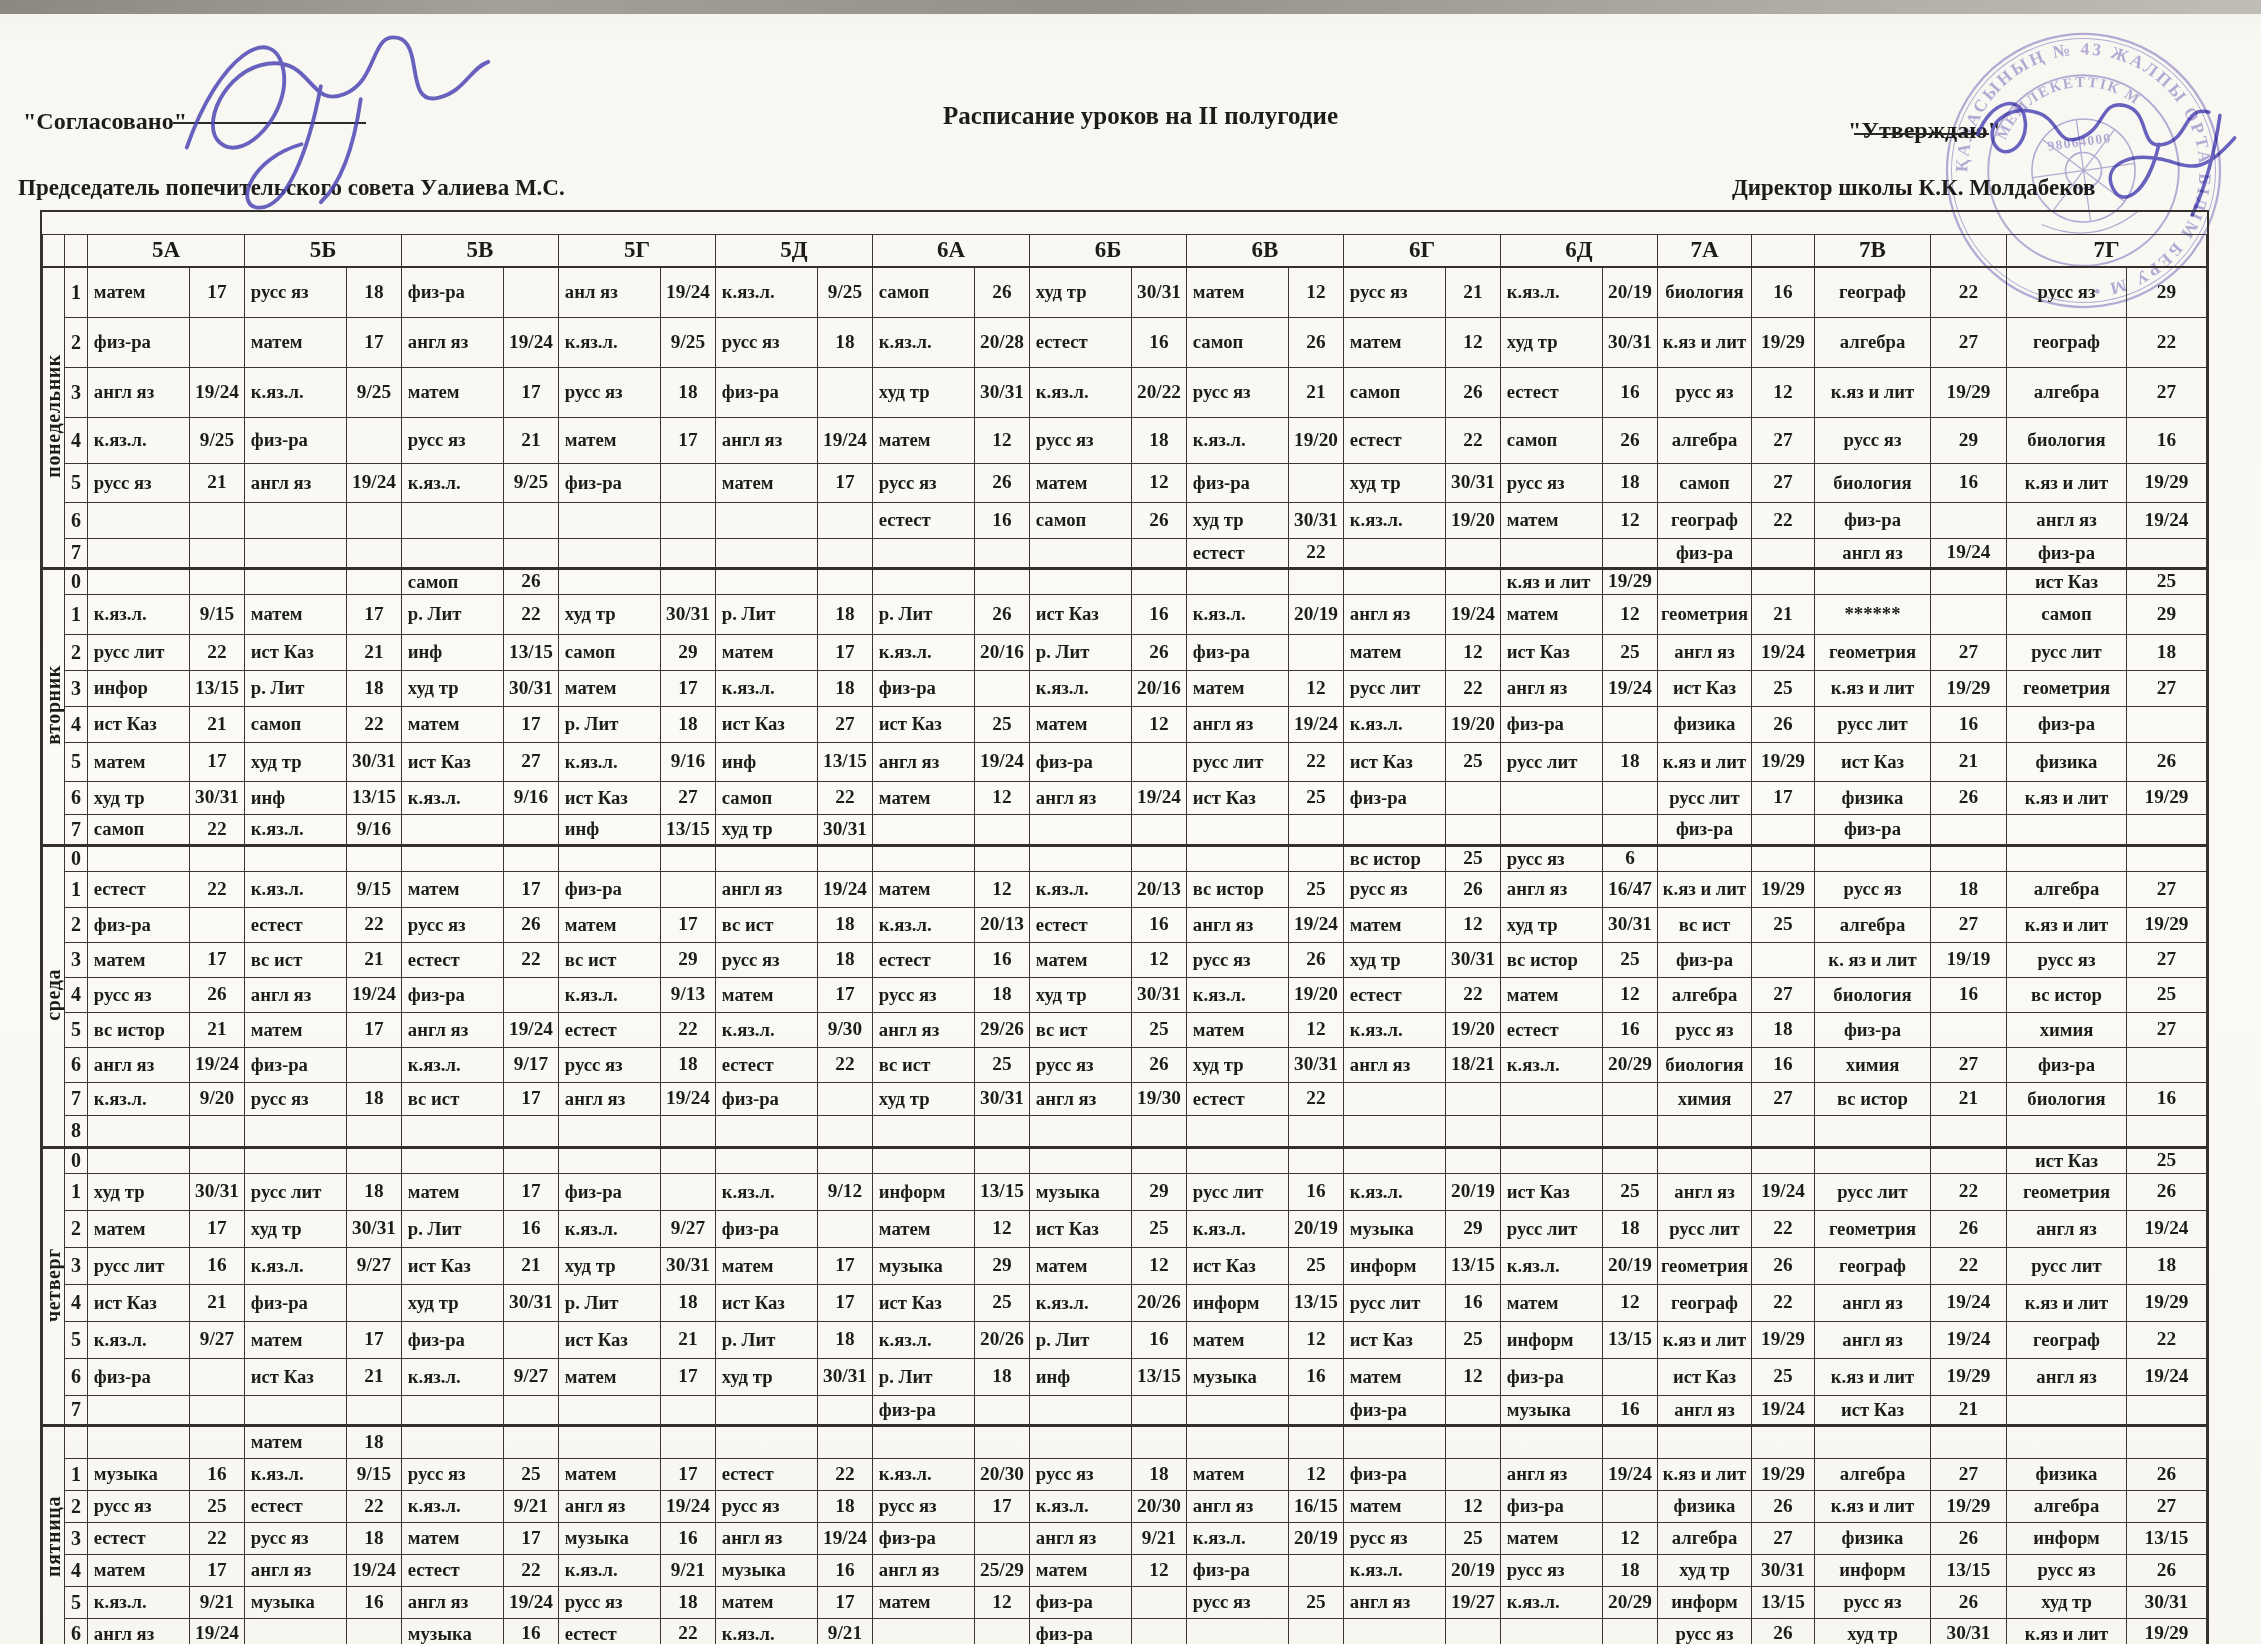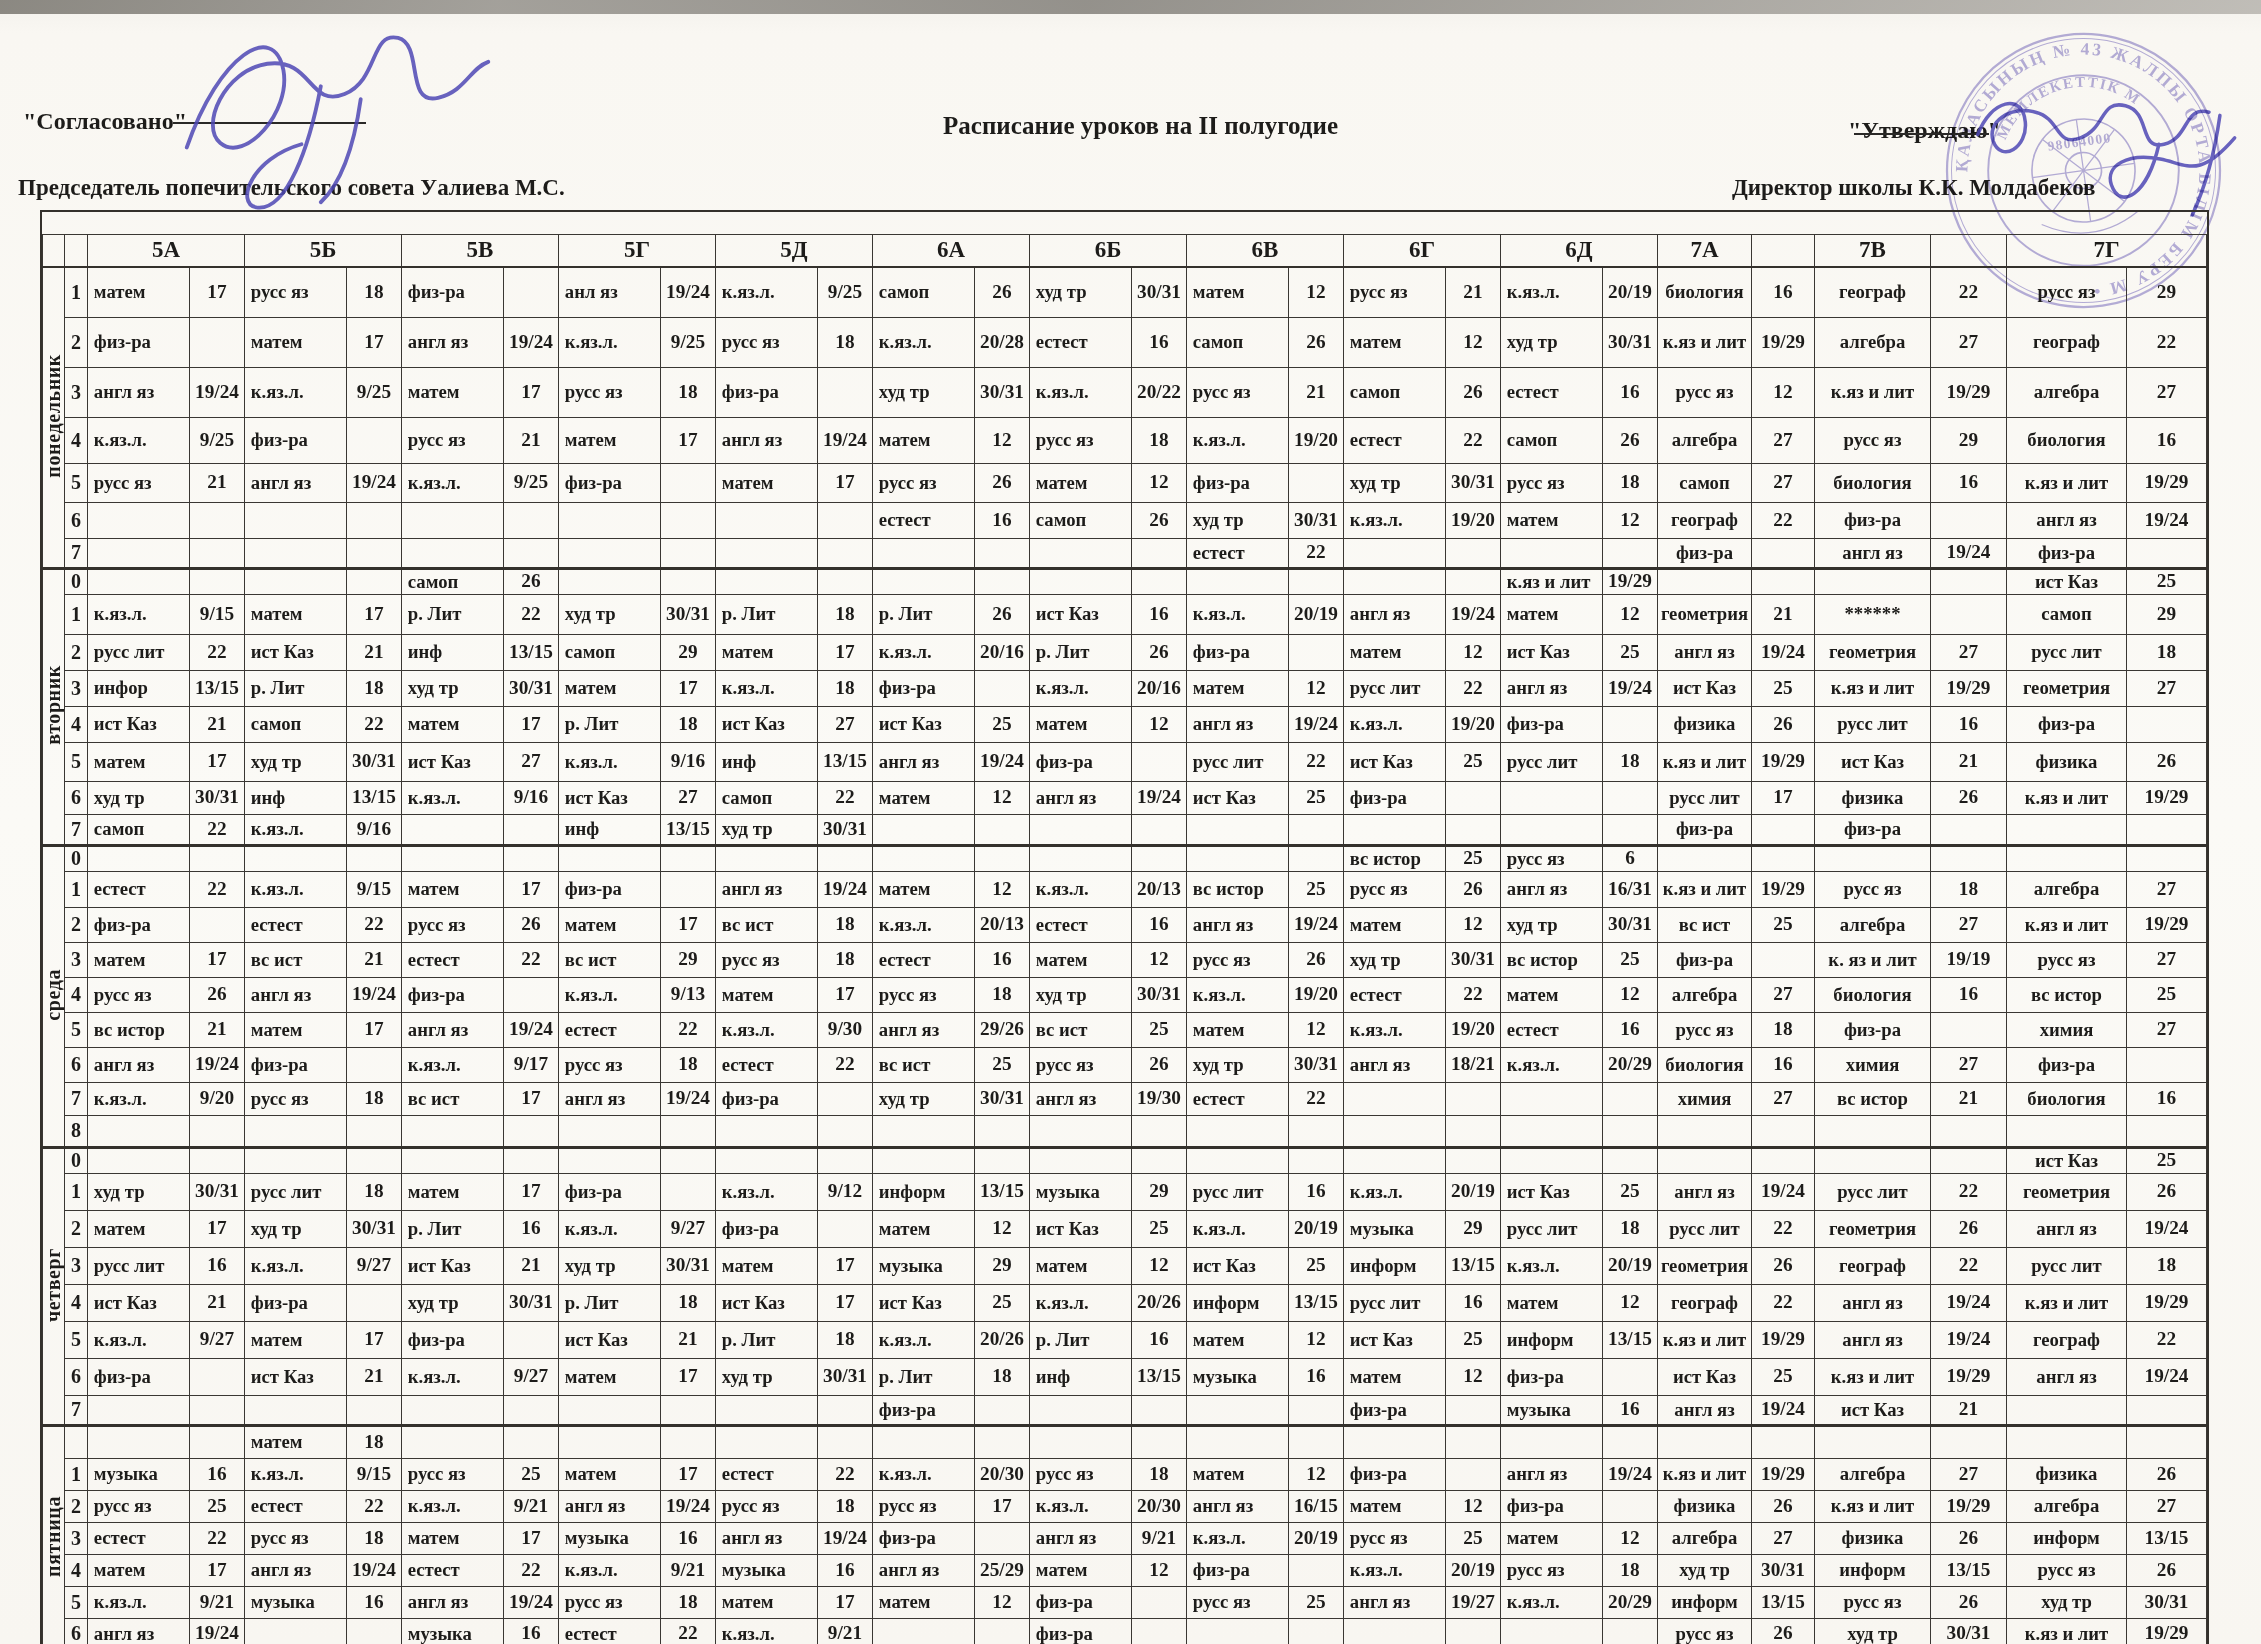--- a/index.html
+++ b/index.html
@@ -37,21 +37,21 @@
 <body>
 
 <div class="page">
 
   <div class="scan-top"></div>
 
   <div class="hdr" style="left:23px;top:108px;font-size:24px;">"Согласовано"</div>
   <div class="sig-line" style="left:173px;top:122px;width:193px;"></div>
   <div class="hdr" style="left:18px;top:175px;font-size:23px;">Председатель попечительского совета Уалиева М.С.</div>
 
-  <div class="center-block" style="top:112px;">
+  <div class="center-block" style="top:102px;">
     <div class="title">Расписание уроков на II полугодие</div>
   </div>
 
   <div class="hdr" style="left:1848px;top:117px;font-size:24px;">"Утверждаю"</div>
   <div class="sig-line" style="left:1854px;top:133px;width:135px;"></div>
   <div class="hdr" style="left:1732px;top:175px;font-size:23px;text-align:right;">Директор школы К.К. Молдабеков</div>
 
   <svg class="sig" style="left:148px;top:9px;" width="361" height="219" viewBox="0 0 560 340">
     <g fill="none" stroke="#4f49b5" stroke-width="6" stroke-linecap="round" opacity="0.85">
       <path d="M60,215 C110,70 195,18 210,95 C222,160 150,240 112,208 C80,182 118,95 185,85 C255,75 250,155 305,132 C358,110 345,35 388,45 C428,55 398,150 450,138 C492,128 500,92 528,82"></path>
@@ -628,21 +628,21 @@
             <td class="room">19/24</td>
             <td class="subj">матем</td>
             <td class="room">12</td>
             <td class="subj">к.яз.л.</td>
             <td class="room">20/13</td>
             <td class="subj">вс истор</td>
             <td class="room">25</td>
             <td class="subj">русс яз</td>
             <td class="room">26</td>
             <td class="subj">англ яз</td>
-            <td class="room">16/31</td>
+            <td class="room">16/47</td>
             <td class="subj ctr">к.яз и лит</td>
             <td class="room">19/29</td>
             <td class="subj ctr">русс яз</td>
             <td class="room">18</td>
             <td class="subj ctr">алгебра</td>
             <td class="room">27</td>
           </tr>
           <tr style="height: 35px;">
             <td class="num">2</td>
             <td class="subj">физ-ра</td>

